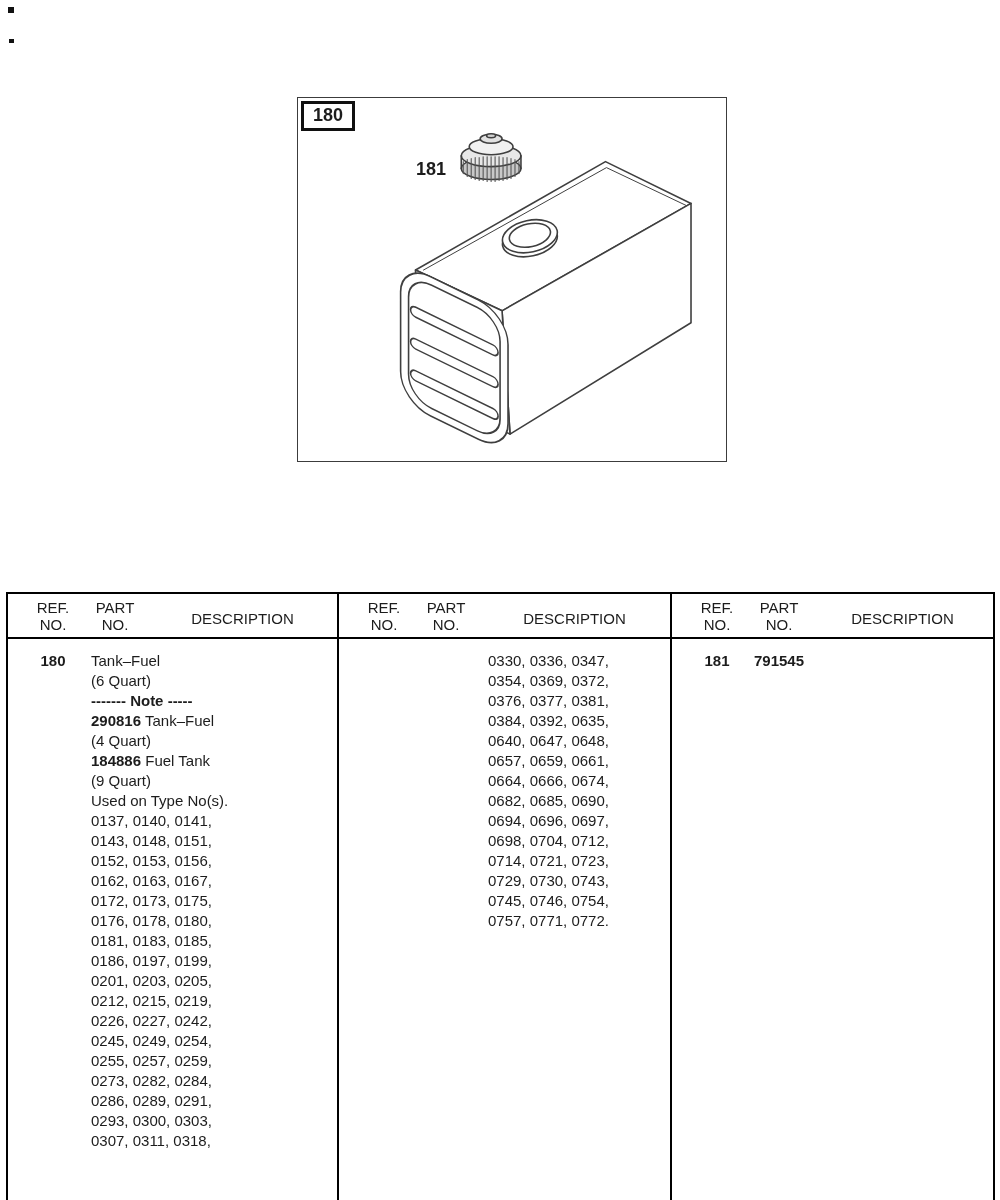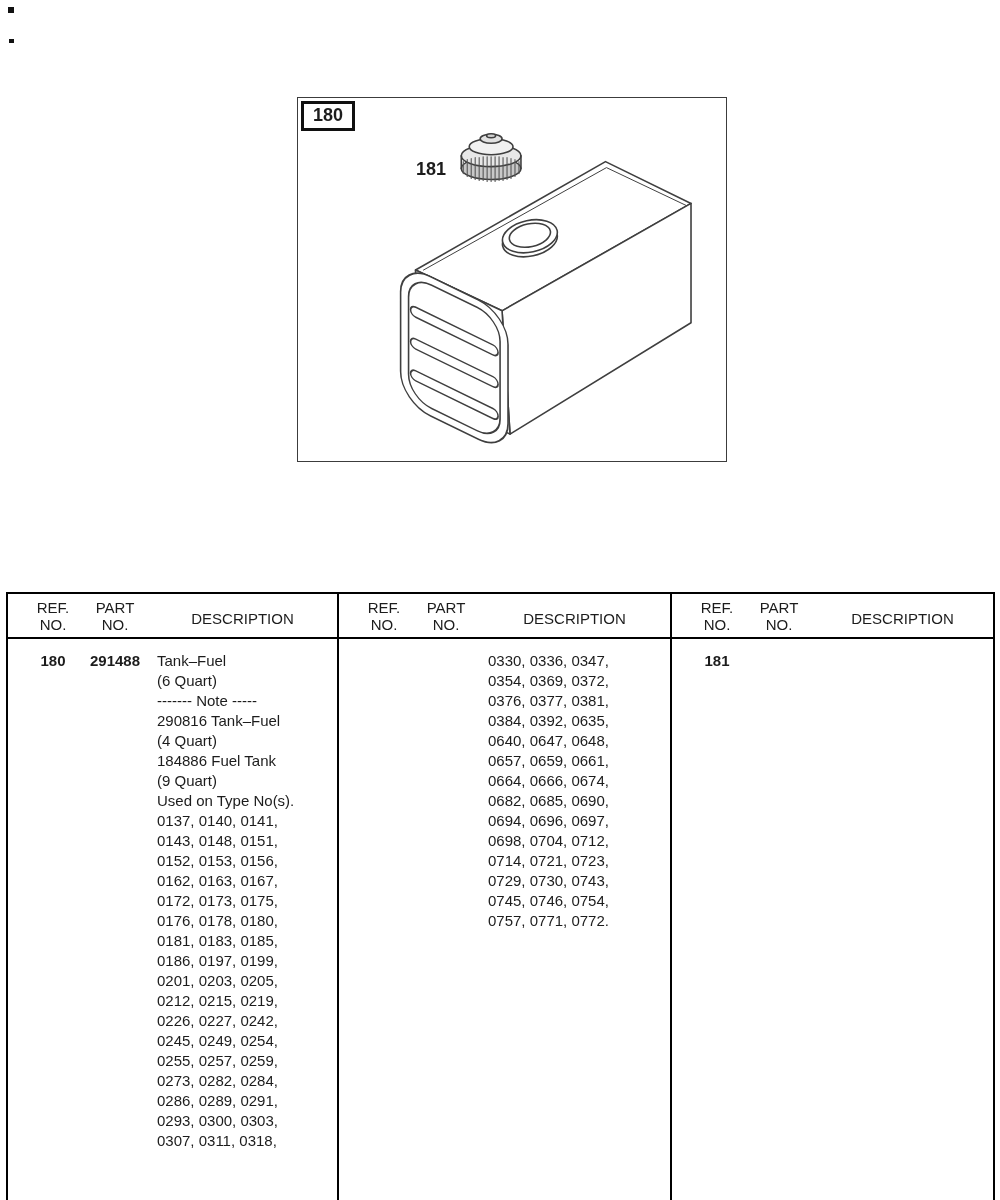--- a/index.html
+++ b/index.html
@@ -47,21 +47,21 @@
   .th { text-align:center; }
   .th-ref  { width:58px; }
   .th-part { width:66px; }
   .th-desc { flex:1; align-self:stretch; display:flex; align-items:flex-end;
              justify-content:center; padding-bottom:10px; }
   .tbody { display:flex; padding:12px 0 0 16px; font-size:15px; line-height:20px; flex:1; }
   .ref-cell  { width:58px; font-weight:bold; text-align:center; }
   .part-cell { width:66px; font-weight:bold; text-align:center; }
   .desc-cell { flex:1; padding-left:9px; }
   .desc-line { white-space:pre; }
-  .desc-line b { font-weight:normal; }
+  .desc-line b { font-weight:bold; }
 </style>
 </head>
 <body>
 
 <div class="speck speck1"></div>
 <div class="speck speck2"></div>
 
 <div class="diagram-box">
   <div class="ref-badge">180</div>
   <div class="cap-label">181</div>
@@ -134,21 +134,20 @@
       <div class="th th-part">
         <div>PART</div>
         <div>NO.</div>
       </div>
       <div class="th th-desc">
         <span>DESCRIPTION</span>
       </div>
     </div>
     <div class="tbody">
       <div class="ref-cell">180</div>
-      <div class="part-cell">291488</div>
       <div class="desc-cell">
           <div class="desc-line"><span>Tank–Fuel</span></div>
           <div class="desc-line"><span>(6 Quart)</span></div>
           <div class="desc-line"><b>------- Note -----</b></div>
           <div class="desc-line"><b>290816</b><span> Tank–Fuel</span></div>
           <div class="desc-line"><span>(4 Quart)</span></div>
           <div class="desc-line"><b>184886</b><span> Fuel Tank</span></div>
           <div class="desc-line"><span>(9 Quart)</span></div>
           <div class="desc-line"><span>Used on Type No(s).</span></div>
           <div class="desc-line"><span>0137, 0140, 0141,</span></div>
@@ -217,16 +216,17 @@
       <div class="th th-part">
         <div>PART</div>
         <div>NO.</div>
       </div>
       <div class="th th-desc">
         <span>DESCRIPTION</span>
       </div>
     </div>
     <div class="tbody">
       <div class="ref-cell">181</div>
+      <div class="part-cell">791545</div>
     </div>
   </div>
 
 </div>
 
 </body></html>

